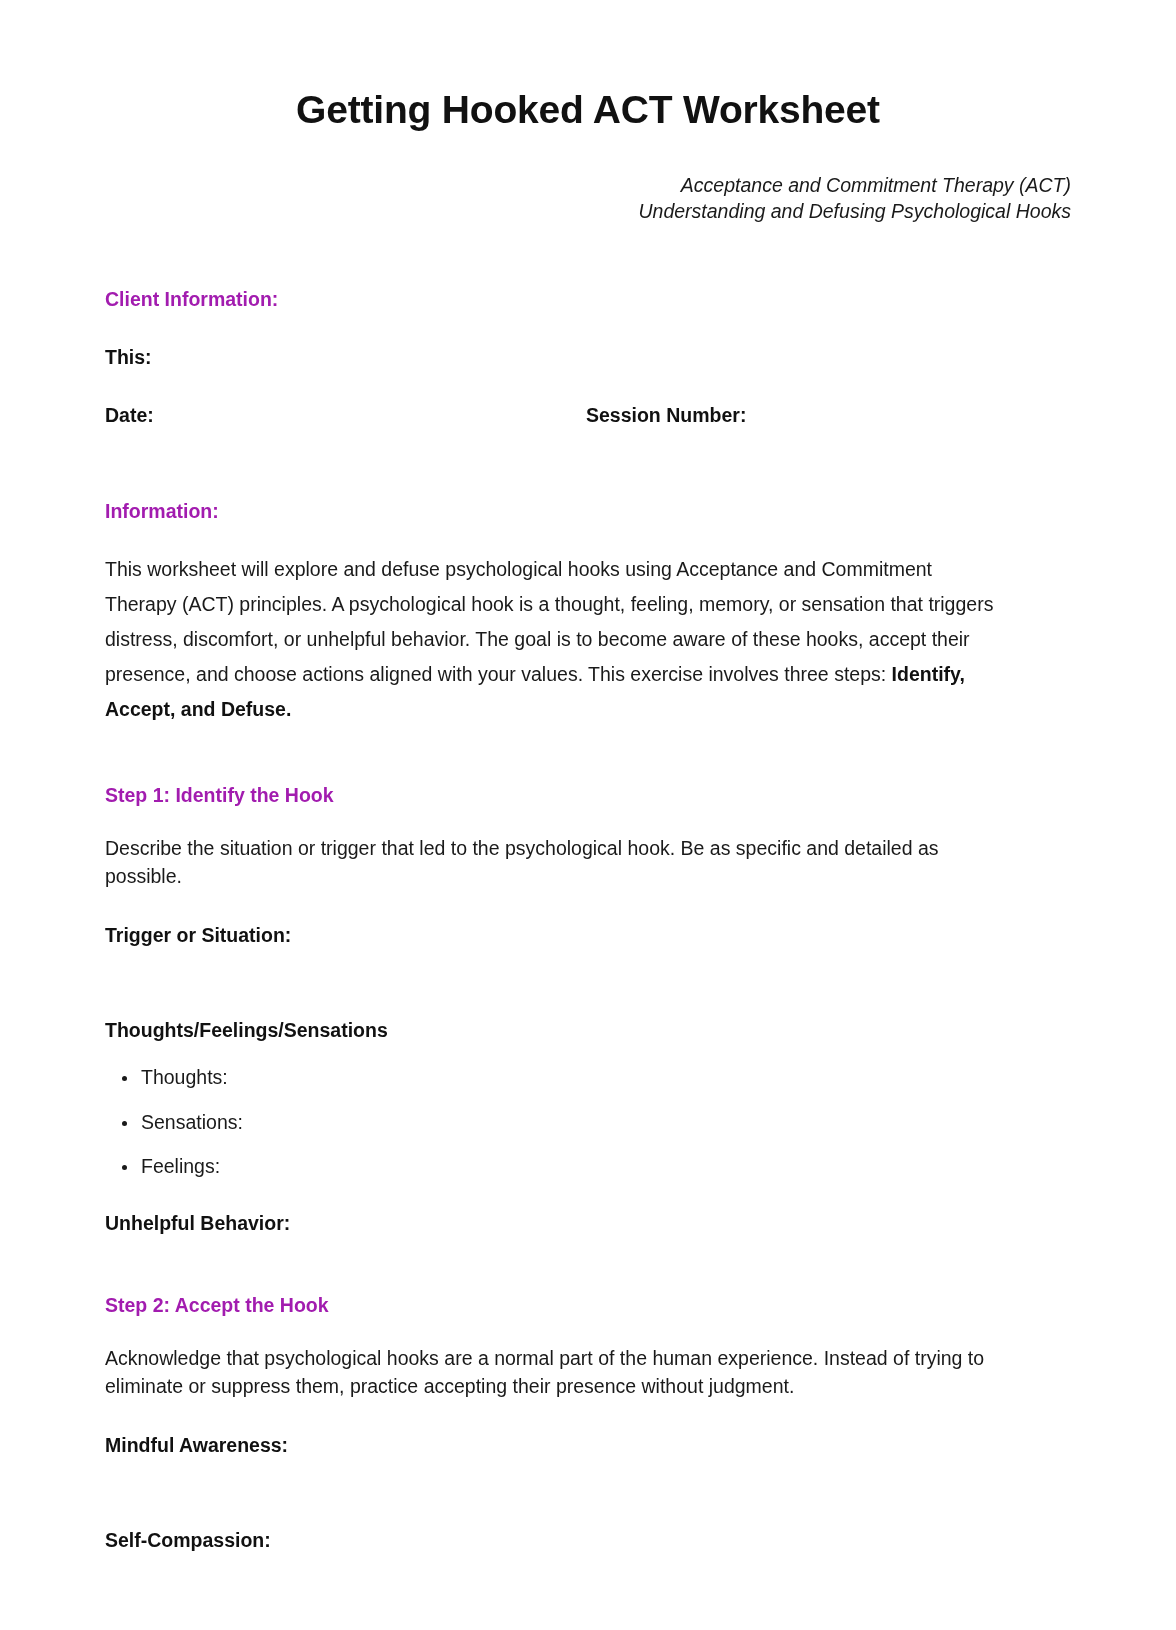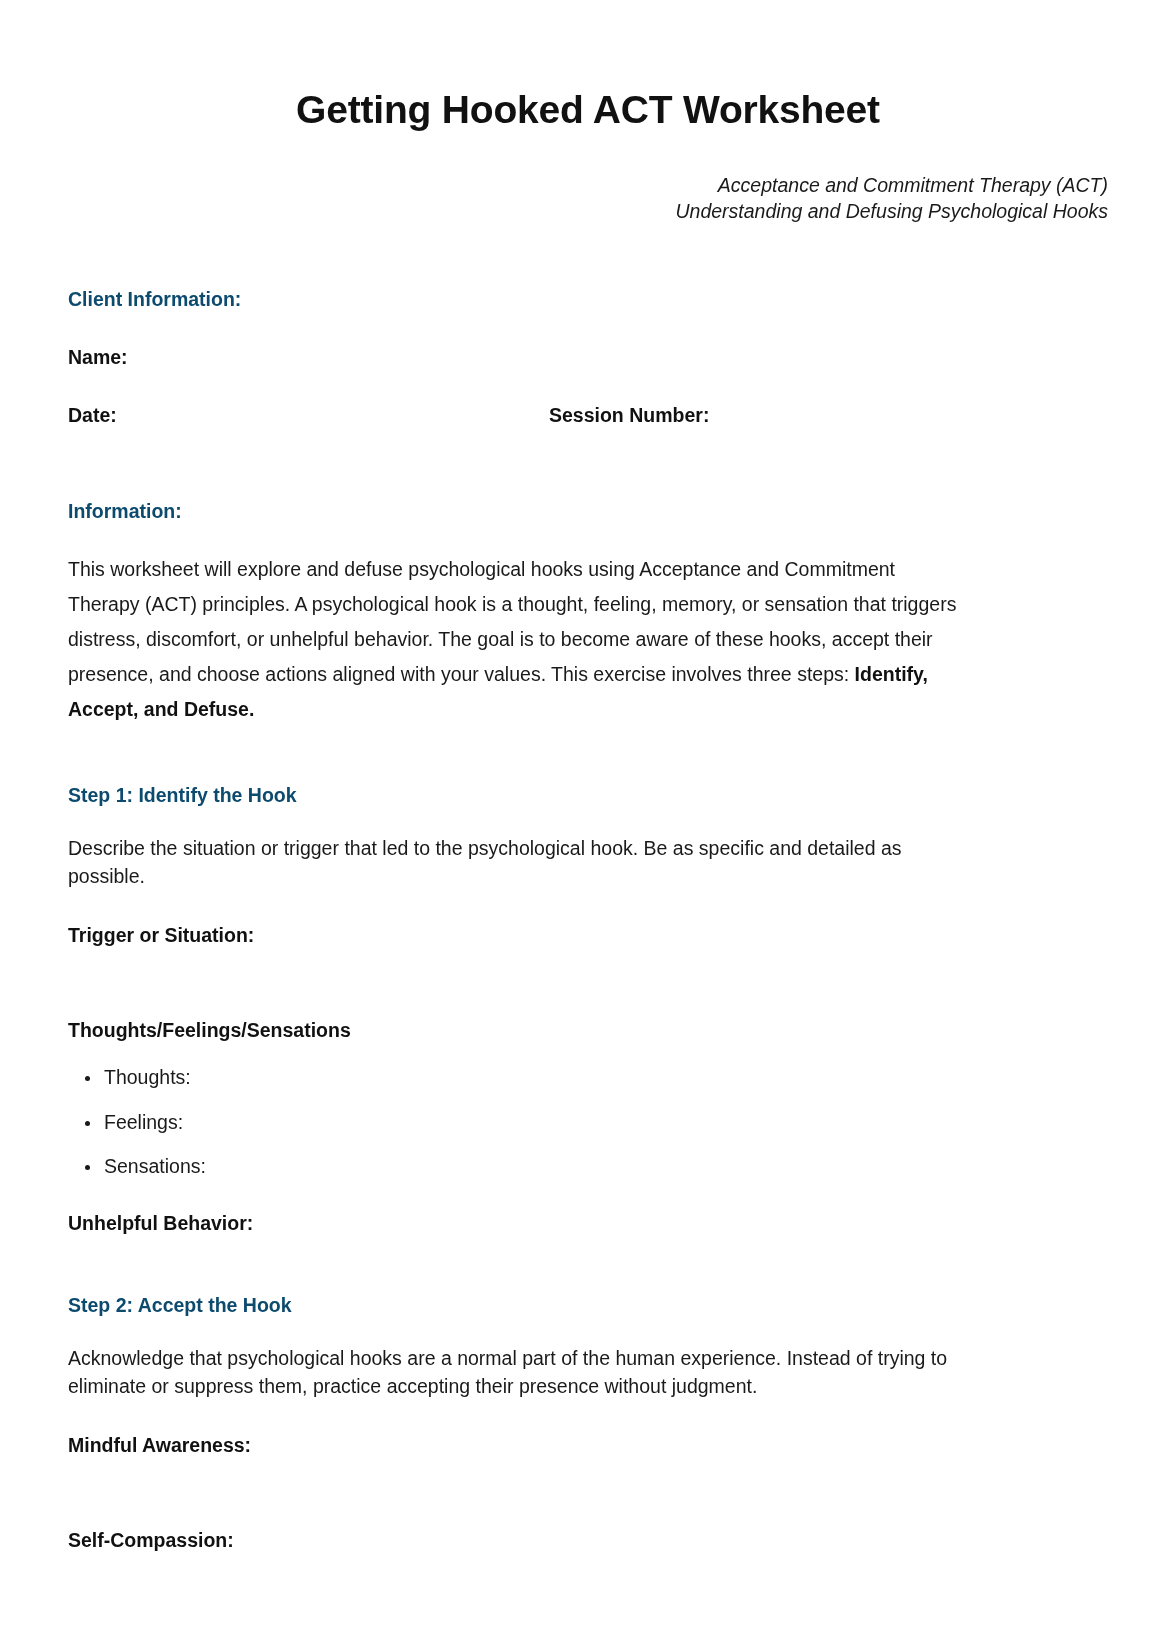--- a/index.html
+++ b/index.html
@@ -14,21 +14,21 @@
     color: #1a1a1a;
     -webkit-font-smoothing: antialiased;
   }
 
   .page {
     position: relative;
     width: 1176px;
     height: 1196px;
     background: #ffffff;
     box-sizing: border-box;
-    padding: 0 68px;
+    padding: 0 105px;
   }
 
   
   .title {
     margin: 0;
     padding-top: 88px;
     text-align: center;
     font-size: 39px;
     font-weight: bold;
     line-height: 1.15;
@@ -44,21 +44,21 @@
     line-height: 1.33;
     color: #1a1a1a;
   }
   .subtitle-line { display: block; }
 
   
   .section-heading {
     font-size: 19.5px;
     font-weight: bold;
     line-height: 1.3;
-    color: #0c4a6e;
+    color: #a21caf;
   }
 
   .field-label {
     font-size: 19.5px;
     font-weight: bold;
     line-height: 1.3;
     color: #111111;
   }
 
   
@@ -130,21 +130,21 @@
   <h1 class="title">Getting Hooked ACT Worksheet</h1>
 
   <div class="subtitle-block">
     <span class="subtitle-line">Acceptance and Commitment Therapy (ACT)</span>
     <span class="subtitle-line">Understanding and Defusing Psychological Hooks</span>
   </div>
 
   <section class="client-info">
     <div class="section-heading">Client Information:</div>
 
-    <div class="field-label row-name">Name:</div>
+    <div class="field-label row-name">This:</div>
 
     <div class="row-date">
       <span class="field-label date-label">Date:</span>
       <span class="field-label">Session Number:</span>
     </div>
   </section>
 
   <section class="instructions-block">
     <div class="section-heading">Information:</div>
 
@@ -157,22 +157,22 @@
     <div class="section-heading">Step 1: Identify the Hook</div>
 
     <p class="step-desc">Describe the situation or trigger that led to the psychological hook. Be as specific and detailed as possible.</p>
 
     <div class="field-label sub-label">Trigger or Situation:</div>
 
     <div class="field-label sub-label-gap">Thoughts/Feelings/Sensations</div>
 
     <ul class="bullet-list">
       <li>Thoughts:</li>
+      <li>Sensations:</li>
       <li>Feelings:</li>
-      <li>Sensations:</li>
     </ul>
 
     <div class="field-label sub-label">Unhelpful Behavior:</div>
   </section>
 
   <section class="step-block">
     <div class="section-heading">Step 2: Accept the Hook</div>
 
     <p class="step-desc">Acknowledge that psychological hooks are a normal part of the human experience. Instead of trying to eliminate or suppress them, practice accepting their presence without judgment.</p>
 

